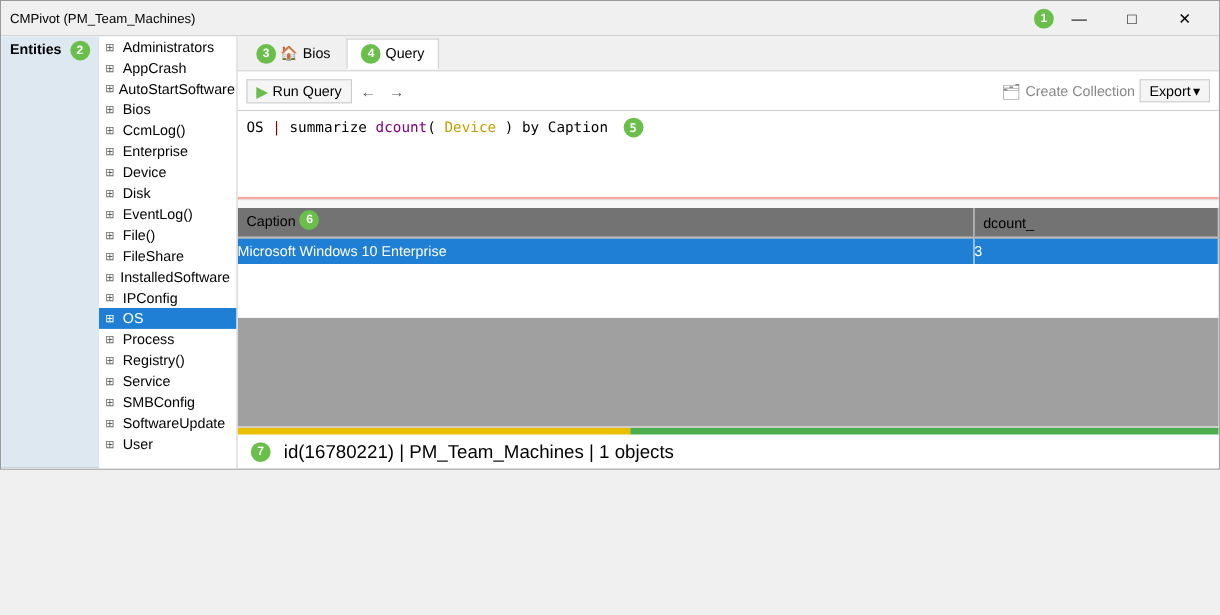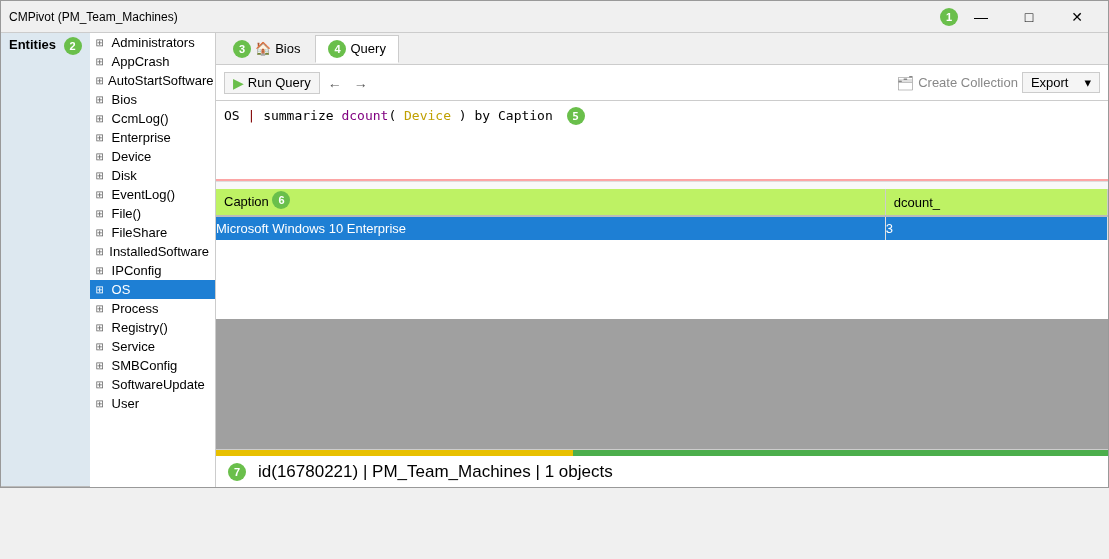--- a/index.html
+++ b/index.html
@@ -1,18 +1,18 @@
 <!DOCTYPE html>
 <html><head>
   <meta charset="utf-8">
   <style>
     * { box-sizing: border-box; margin: 0; padding: 0; }
     body { font-family: 'Segoe UI', sans-serif; font-size: 13px; background: #f0f0f0; width: 1109px; height: 559px; overflow: hidden; }
 
-    .window { width: 1109px; height: 488px; background: #fff; border: 1px solid #999; display: flex; flex-direction: column; }
+    .window { width: 1109px; height: 427px; background: #fff; border: 1px solid #999; display: flex; flex-direction: column; }
 
     .title-bar { background: #f0f0f0; height: 32px; display: flex; align-items: center; padding: 0 8px; border-bottom: 1px solid #ccc; user-select: none; }
     .title-bar-text { font-size: 12px; color: #000; flex: 1; }
     .title-badge { background: #6abf4b; color: #fff; border-radius: 50%; width: 18px; height: 18px; display: inline-flex; align-items: center; justify-content: center; font-size: 11px; font-weight: bold; margin-left: 4px; }
     .window-controls { display: flex; gap: 2px; }
     .window-btn { width: 46px; height: 32px; background: transparent; border: none; cursor: pointer; font-size: 14px; display: flex; align-items: center; justify-content: center; color: #000; }
 
     .main-content { display: flex; flex: 1; overflow: hidden; }
 
     
@@ -36,36 +36,36 @@
 
     
     .toolbar { display: flex; align-items: center; padding: 4px 8px; border-bottom: 1px solid #ccc; background: #fff; gap: 4px; height: 36px; }
     .run-query-btn { display: flex; align-items: center; gap: 4px; padding: 2px 8px; border: 1px solid #ccc; background: #f5f5f5; cursor: pointer; font-size: 13px; }
     .play-icon { color: #6abf4b; font-size: 14px; }
     .nav-btn { background: transparent; border: none; cursor: pointer; font-size: 14px; padding: 2px 4px; color: #555; }
     .nav-btn:disabled { color: #ccc; cursor: default; }
     .toolbar-spacer { flex: 1; }
     .create-collection-btn { display: flex; align-items: center; gap: 4px; color: #888; font-size: 13px; cursor: pointer; }
     .create-collection-btn .icon { font-size: 14px; }
-    .export-btn { display: flex; align-items: center; gap: 16px; padding: 2px 8px; border: 1px solid #ccc; background: #f5f5f5; cursor: pointer; font-size: 13px; }
+    .export-btn { display: flex; align-items: center; gap: 2px; padding: 2px 8px; border: 1px solid #ccc; background: #f5f5f5; cursor: pointer; font-size: 13px; }
     .badge-5 { background: #6abf4b; color: #fff; border-radius: 50%; width: 18px; height: 18px; display: inline-flex; align-items: center; justify-content: center; font-size: 11px; font-weight: bold; }
 
     
     .query-editor { background: #fff; padding: 6px 8px; border-bottom: 2px solid #fca5a5; min-height: 80px; font-family: Consolas, monospace; font-size: 13px; overflow: auto; position: relative; }
     .query-text .kw { color: #000; }
     .query-text .op { color: #800000; }
     .query-text .fn { color: #800080; }
     .query-text .param { color: #c0a000; }
     .scroll-hint { height: 8px; border-top: 1px solid #ddd; background: #f8f8f8; }
 
     
     .results-area { flex: 1; display: flex; flex-direction: column; overflow: hidden; }
     .results-table { flex: 1; overflow: auto; }
     table { width: 100%; border-collapse: collapse; }
-    thead tr { background: #bef264; }
+    thead tr { background: #737373; }
     th { text-align: left; padding: 4px 8px; border-right: 1px solid #ccc; border-bottom: 2px solid #bbb; font-weight: normal; font-size: 13px; }
     tbody tr { cursor: pointer; }
     tbody tr.selected td { background: #1e7fd4; color: #fff; }
     tbody tr.selected td a { color: #fff; }
     td { padding: 4px 0; border-right: 1px solid #e0e0e0; font-size: 13px; }
     td a { color: #1e7fd4; text-decoration: none; }
     .results-gray { flex: 1; background: #a0a0a0; }
     .col-badge-6 { background: #6abf4b; color: #fff; border-radius: 50%; width: 18px; height: 18px; display: inline-flex; align-items: center; justify-content: center; font-size: 11px; font-weight: bold; position: relative; top: -2px; }
 
     

